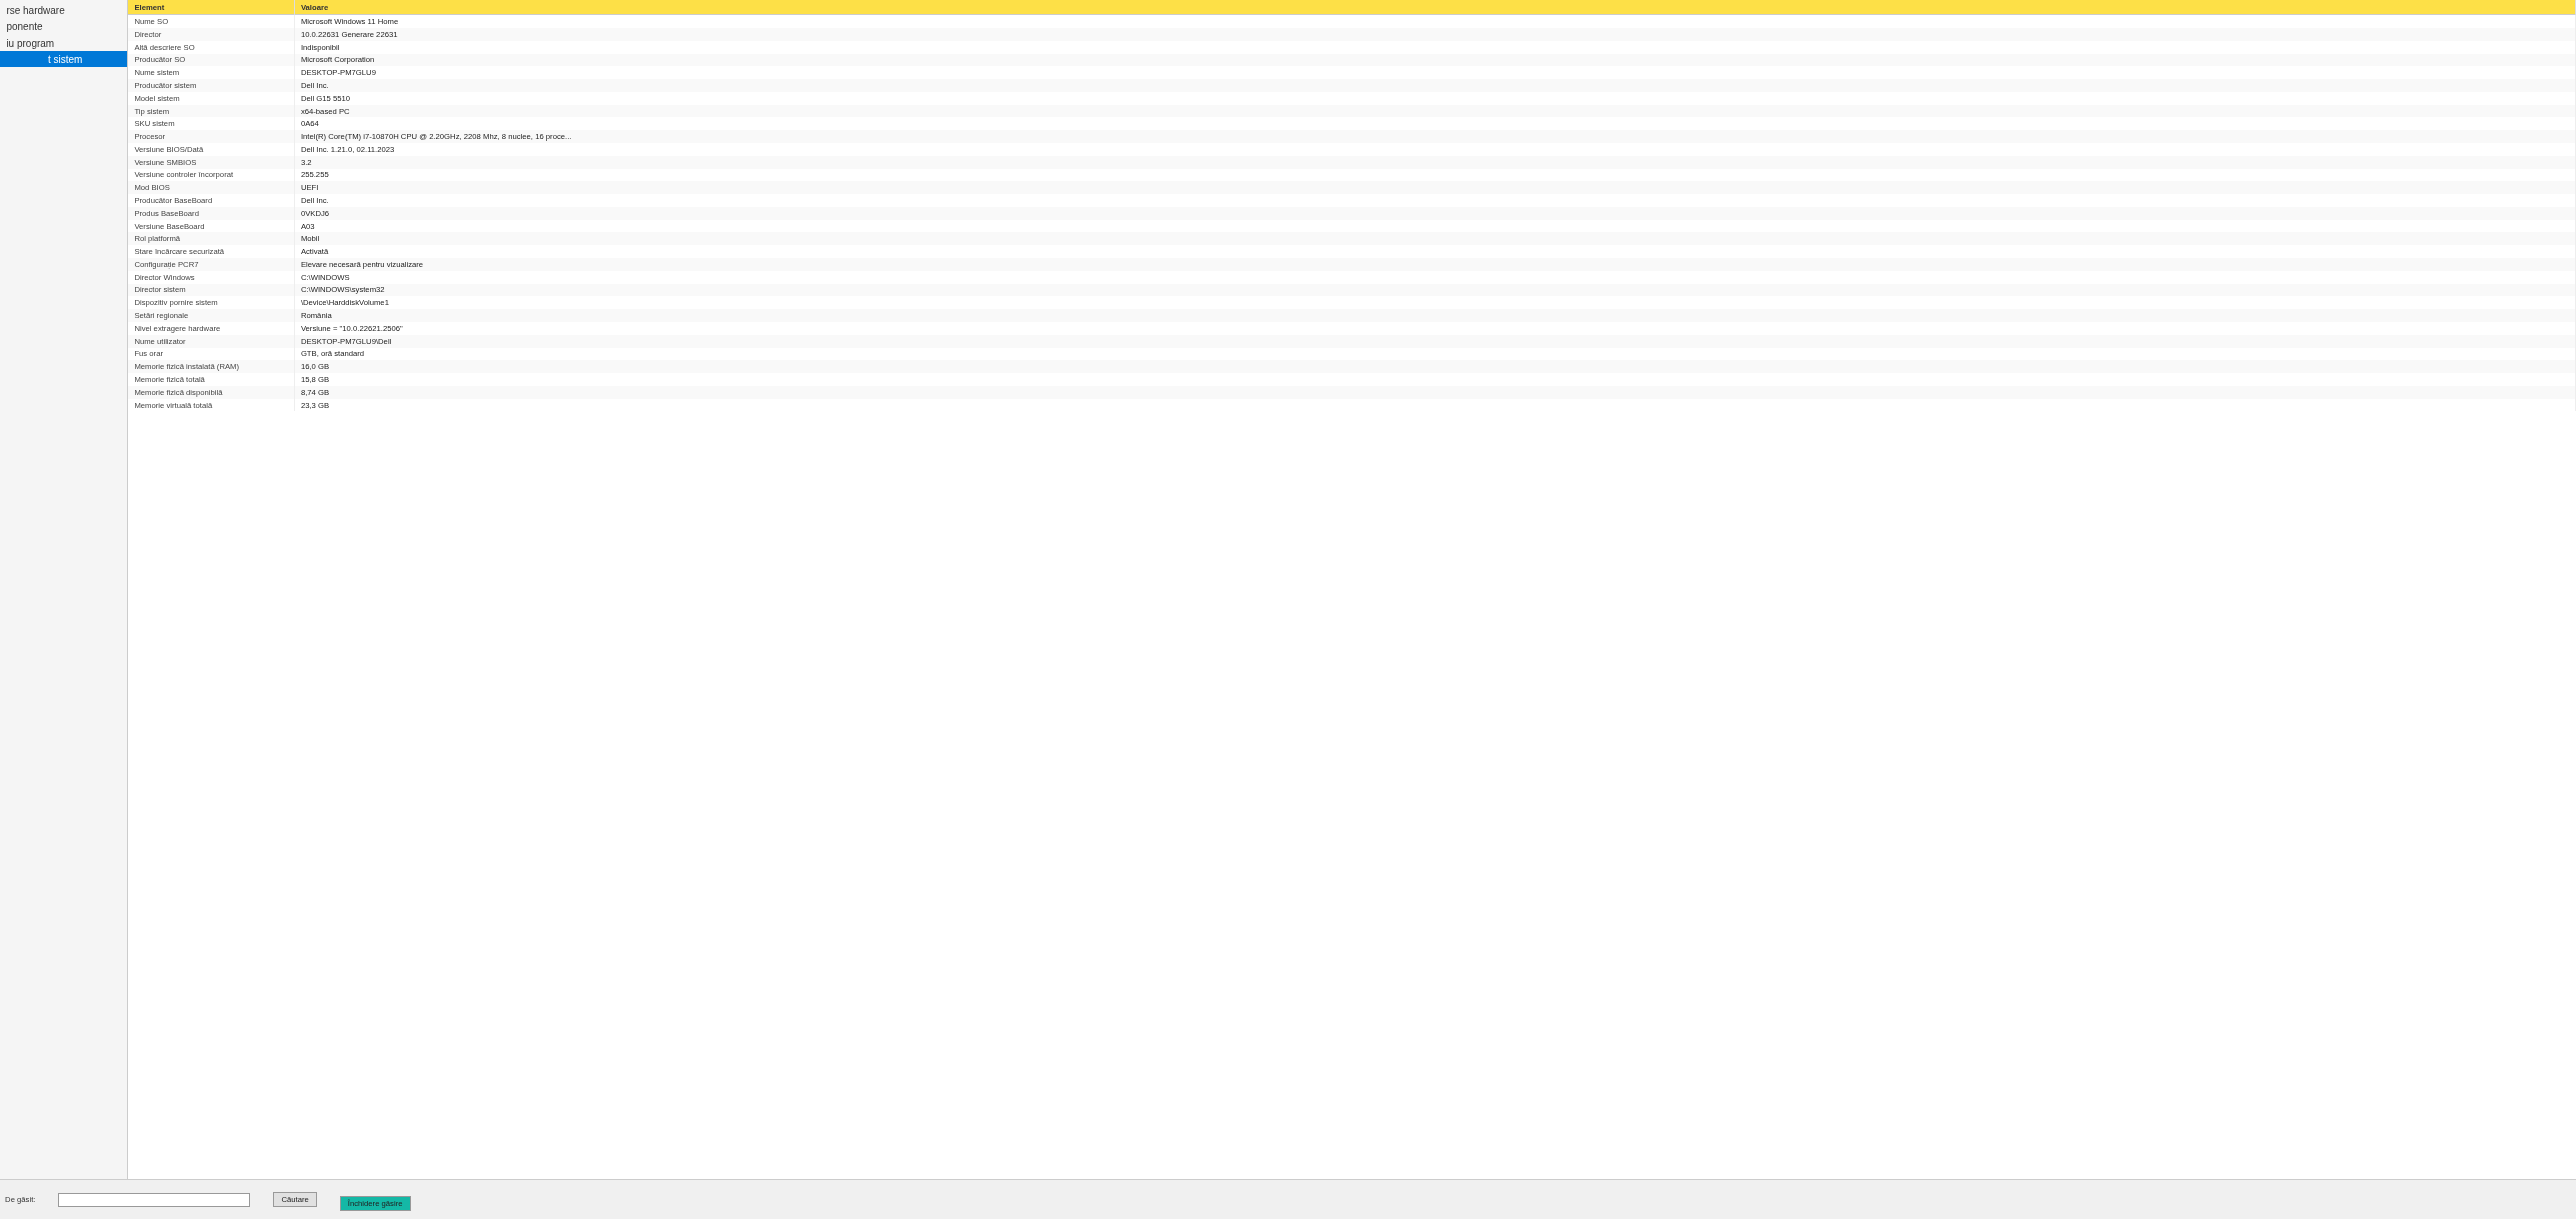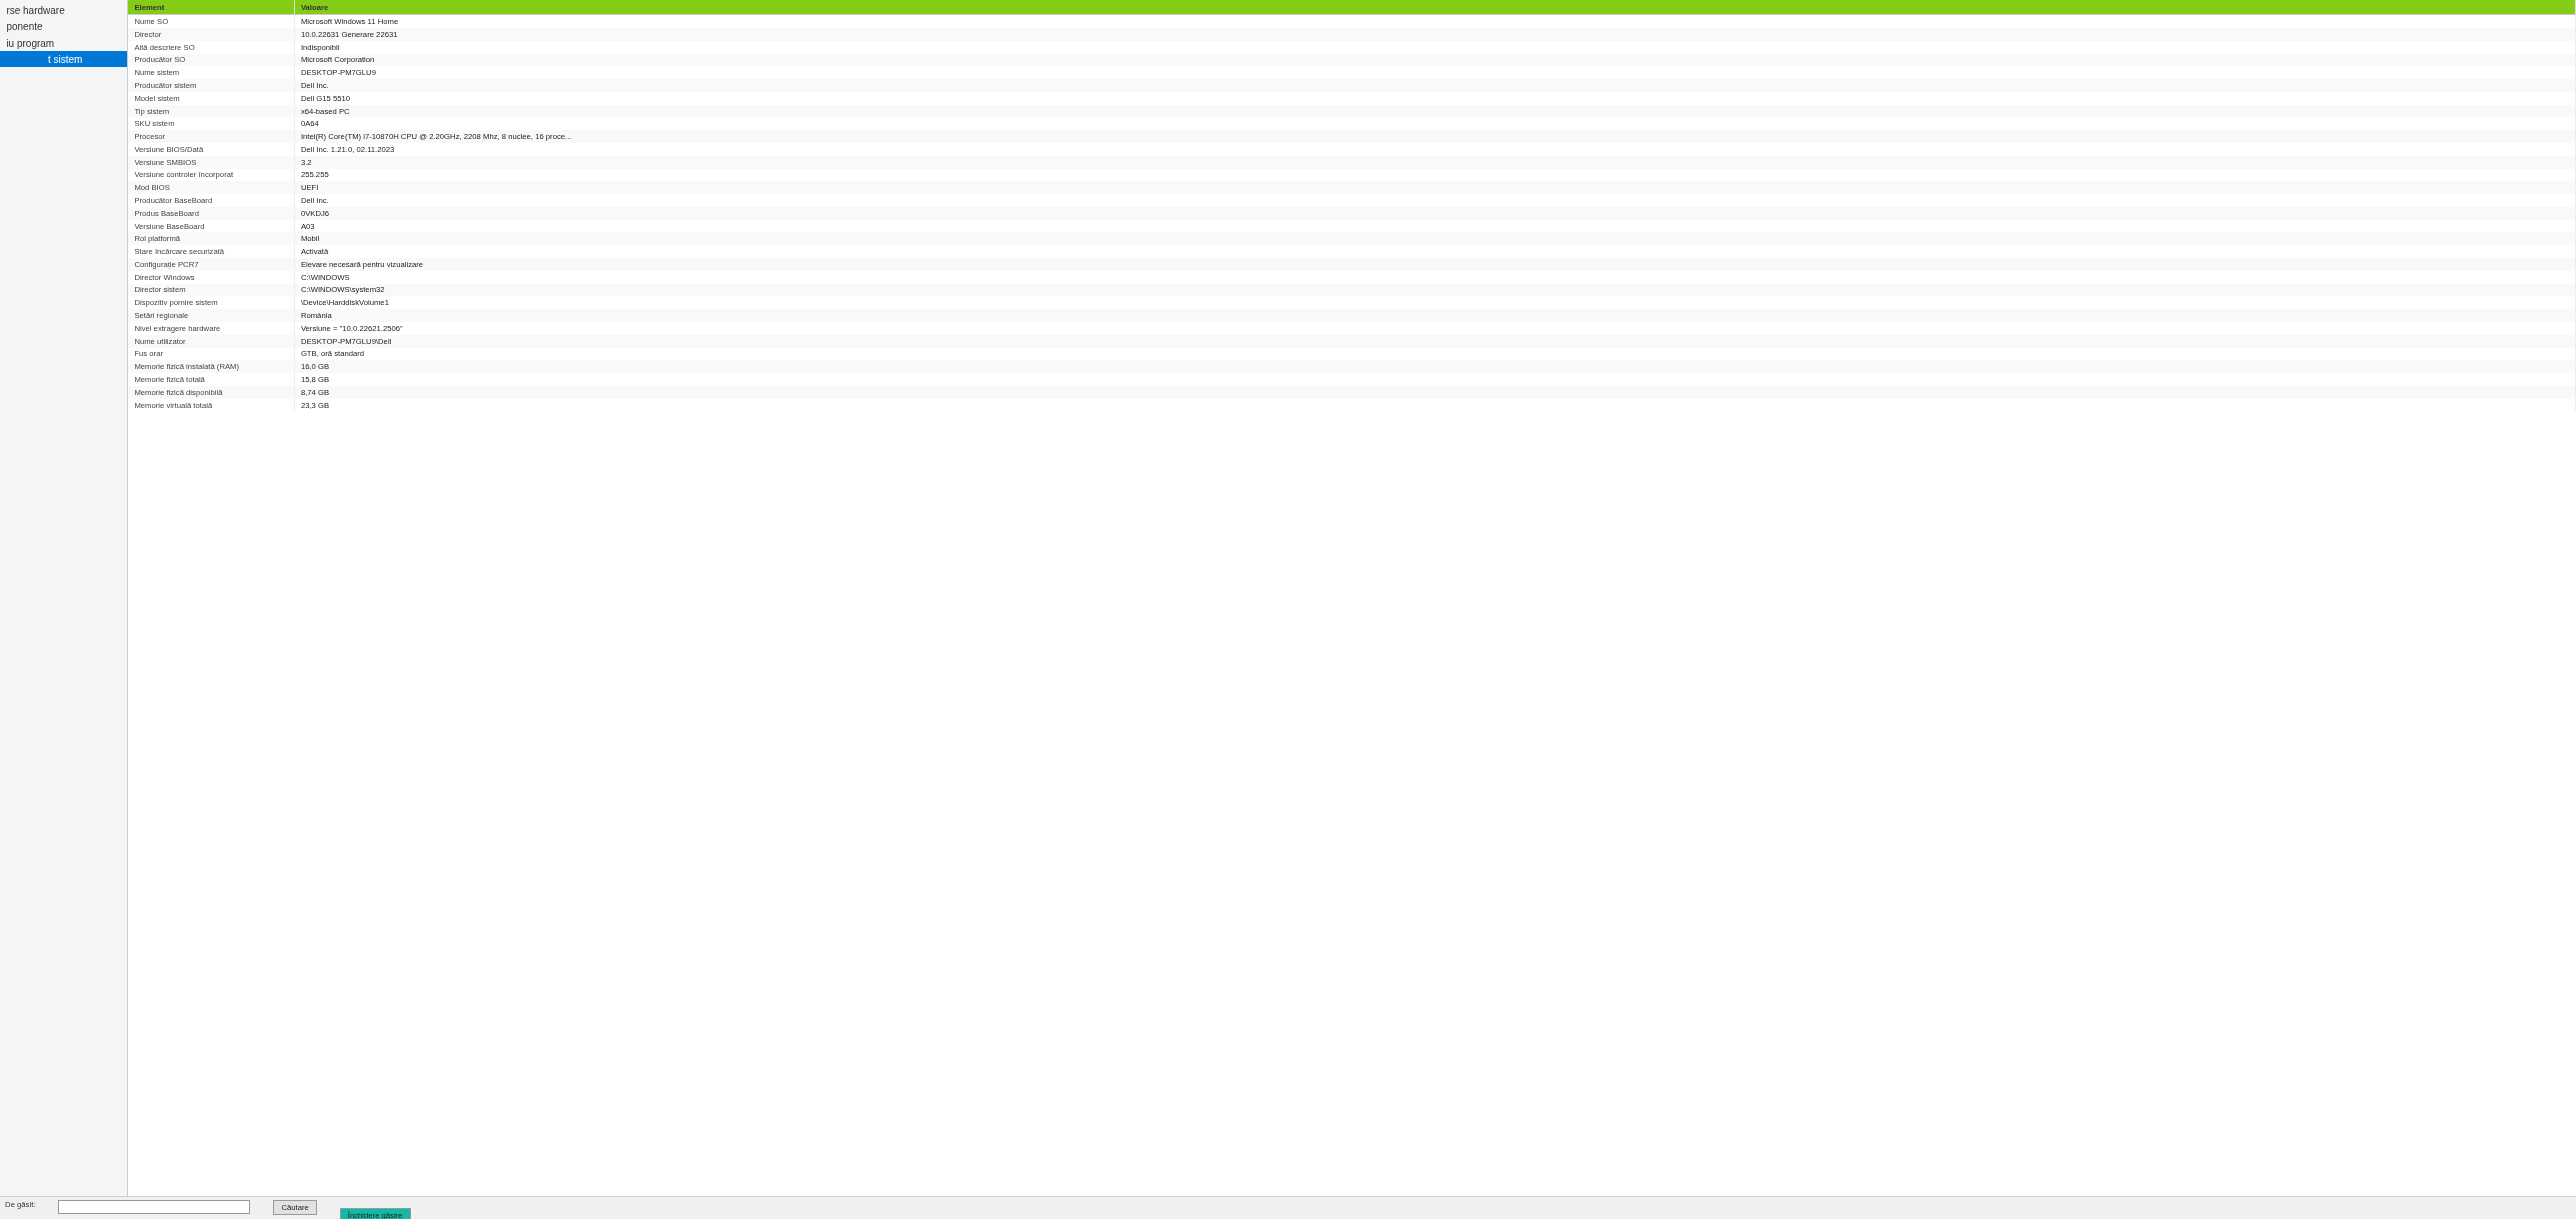--- a/index.html
+++ b/index.html
@@ -41,21 +41,21 @@
       flex: 1;
       overflow: auto;
       background: white;
     }
     table {
       width: 100%;
       border-collapse: collapse;
       font-size: 7.7px;
     }
     thead tr {
-      background: #84cc16;
+      background: #fde047;
       border-bottom: 0.6px solid #ccc;
     }
     thead th {
       text-align: left;
       padding: 2.6px 6.4px;
       font-weight: 600;
       color: #333;
       border-right: 0.6px solid #ddd;
     }
     tbody tr:nth-child(even) {
@@ -66,26 +66,26 @@
       border-right: 0.6px solid #eee;
       color: #222;
       vertical-align: top;
     }
     tbody td:first-child {
       width: 166px;
       color: #444;
     }
     .bottom-bar {
       display: flex;
-      align-items: flex-start;
+      align-items: center;
       background: #f0f0f0;
       border-top: 0.6px solid #ccc;
       padding: 2.6px 5.1px;
       gap: 23px;
-      height: 23px;
+      height: 40px;
     }
     .bottom-bar label {
       font-size: 7.7px;
       color: #333;
     }
     .bottom-bar input {
       height: 14px;
       font-size: 7.7px;
       border: 0.6px solid #999;
       padding: 1.3px 2.6px;

